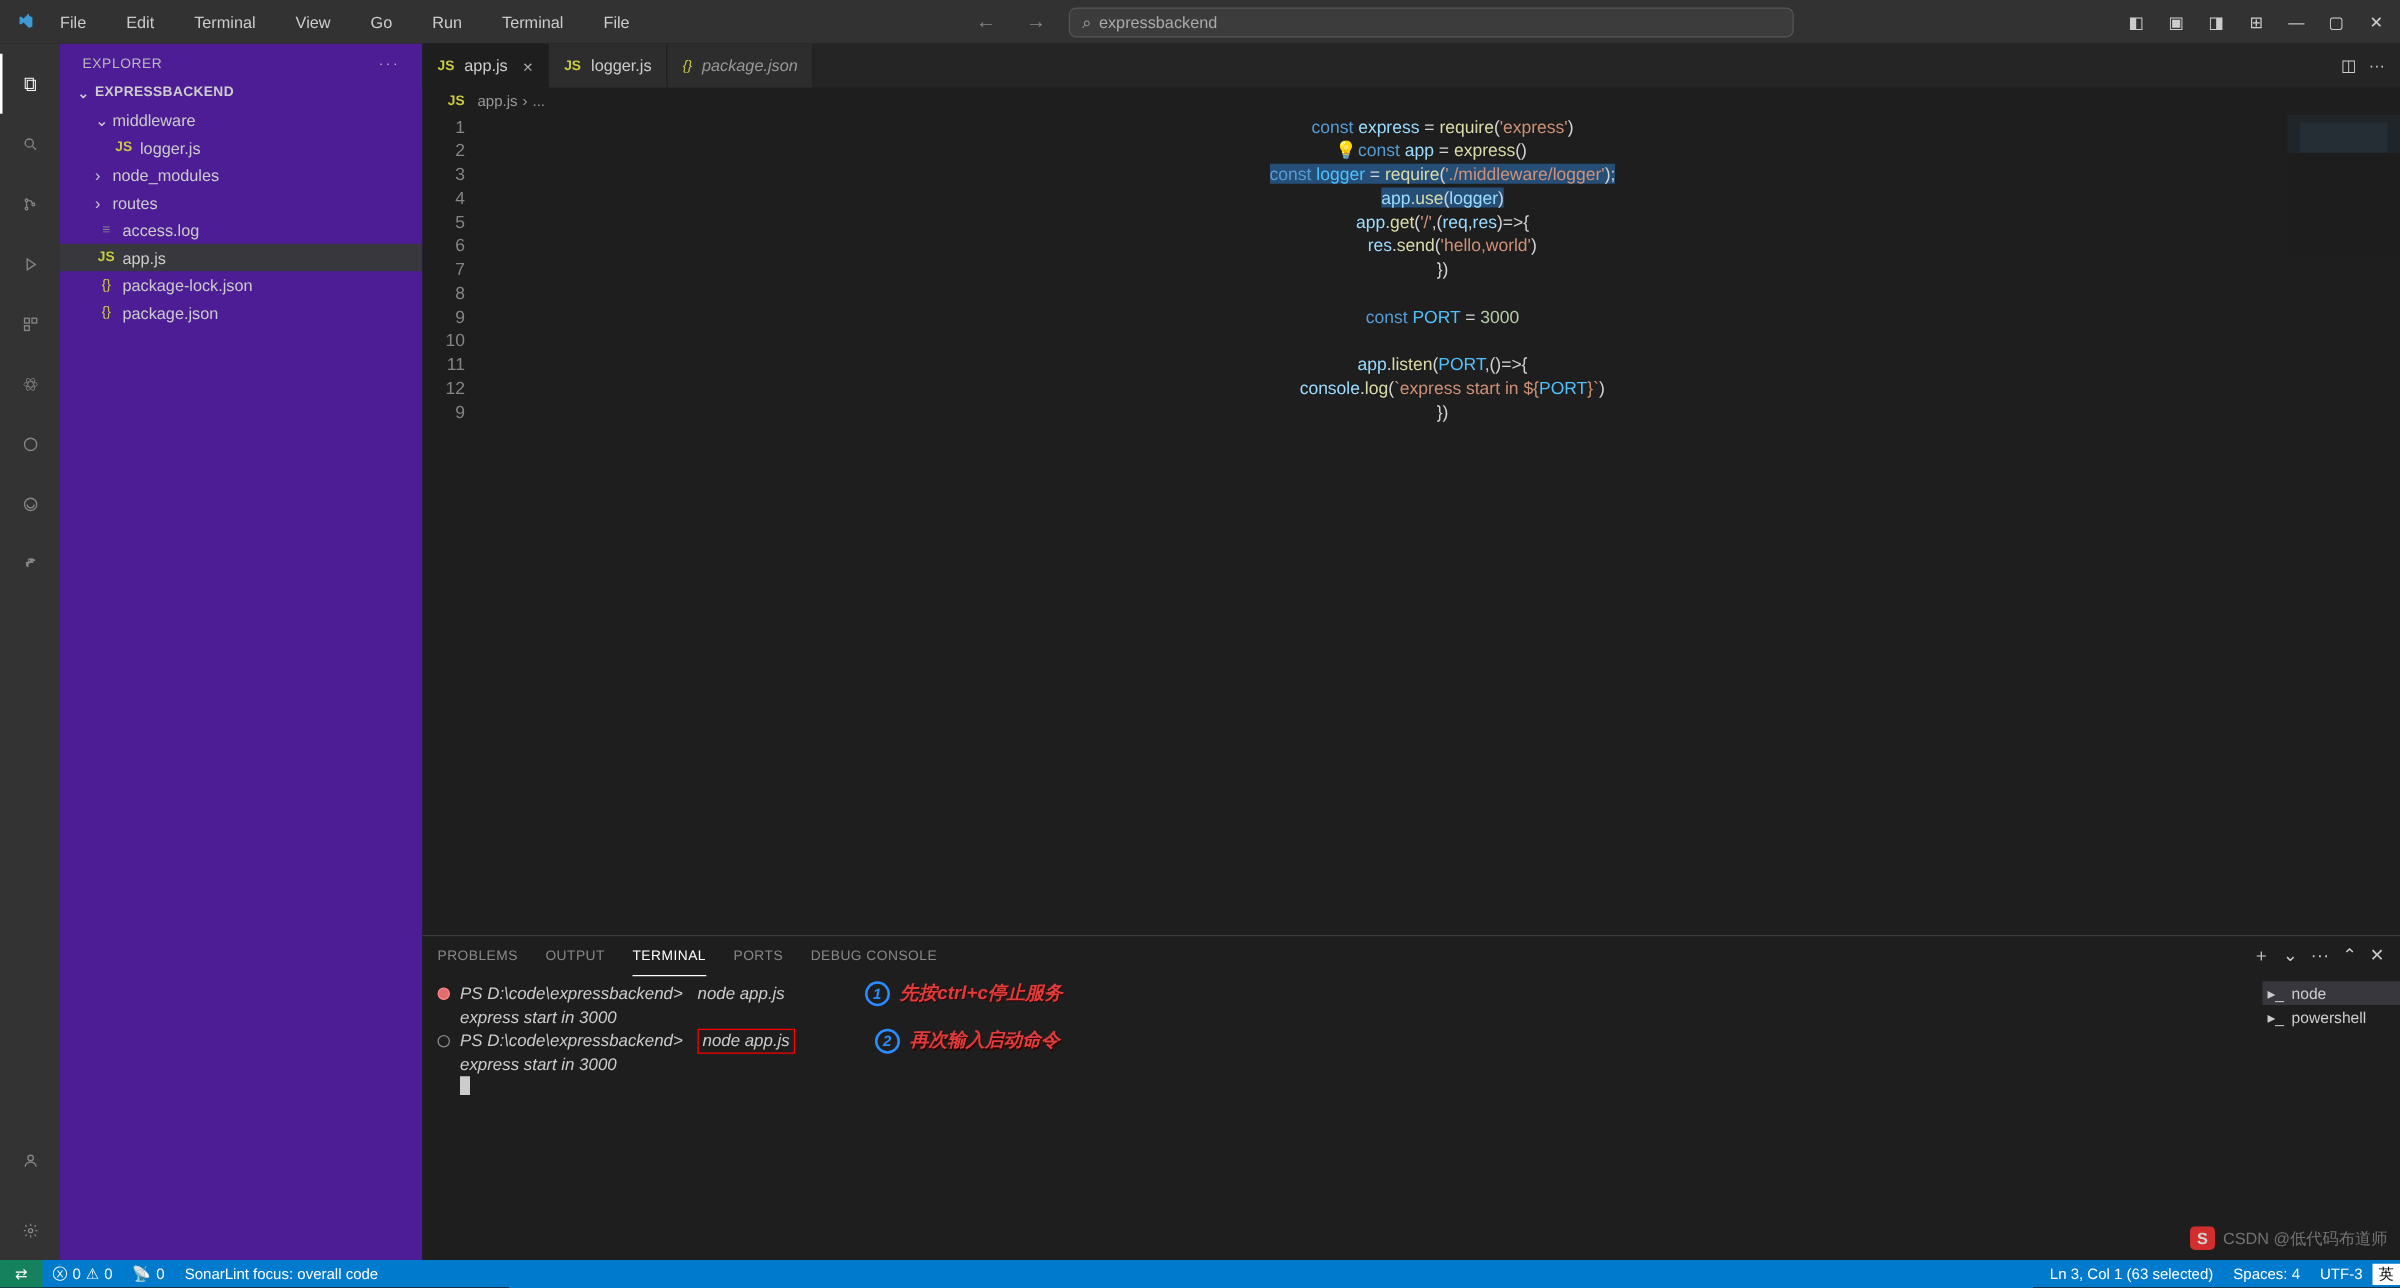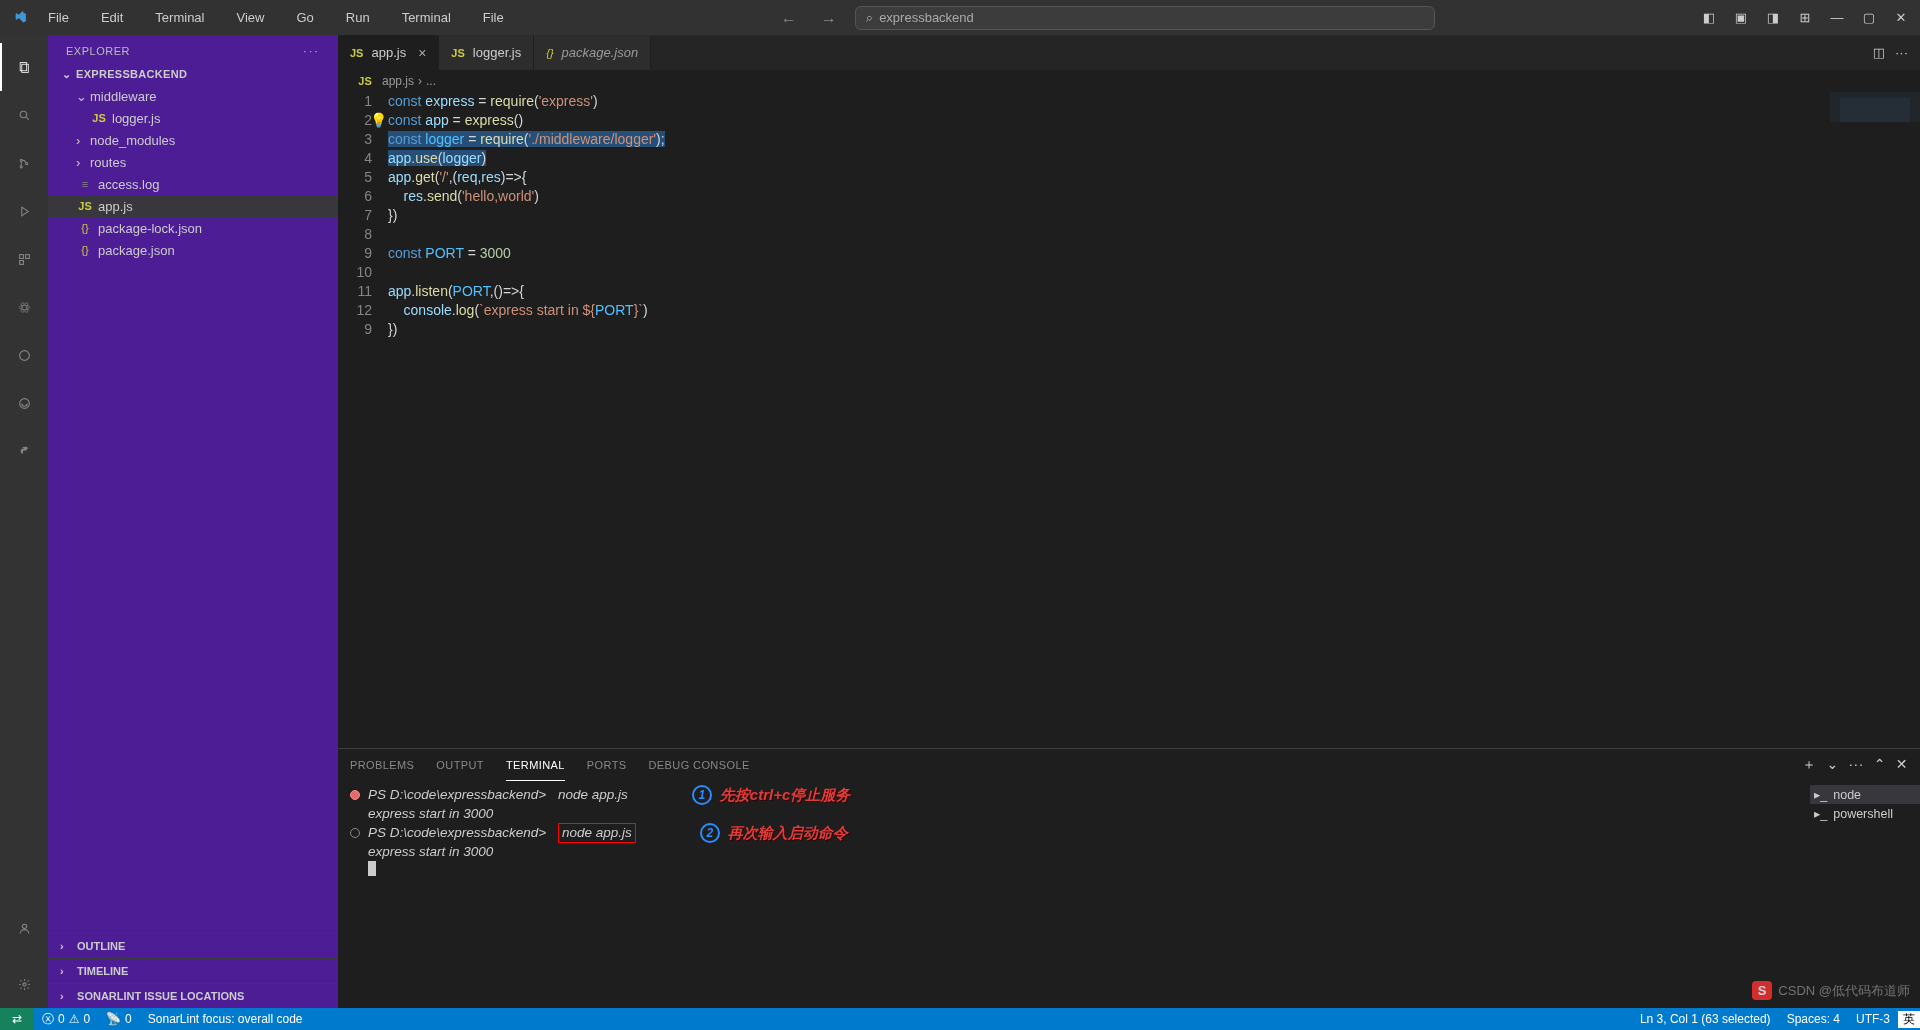--- a/index.html
+++ b/index.html
@@ -37,21 +37,21 @@
 .tab { display:flex; align-items:center; padding:0 12px; gap:6px; background:#2d2d2d; border-right:1px solid #1e1e1e; cursor:pointer; font-size:13px; }
 .tab.active { background:#1e1e1e; }
 .tab .ficon { width:auto; margin-right:2px; }
 .tab.italic { font-style:italic; color:#999; }
 .tab .close { color:#aaa; margin-left:6px; font-size:14px; }
 .tabs-right { margin-left:auto; display:flex; align-items:center; gap:10px; padding-right:12px; color:#ccc; }
 .breadcrumb { padding:4px 18px; font-size:12px; color:#999; display:flex; gap:4px; align-items:center; }
 .code-wrap { flex:1; display:flex; position:relative; font-family:Consolas,monospace; font-size:14px; line-height:19px; overflow:hidden; }
 .gutter { width:50px; text-align:right; padding-right:16px; color:#858585; padding-top:0; }
 .gutter div { height:19px; }
-.code { flex:1; white-space:pre; color:#d4d4d4; }
+.code { flex:1; white-space:pre; color:#d4d4d4;text-align:center; }
 .code .ln { height:19px; display:block; }
 .code .hl { background:#264f78; display:inline; }
 .tok-kw { color:#569cd6; }
 .tok-var { color:#9cdcfe; }
 .tok-str { color:#ce9178; }
 .tok-fn { color:#dcdcaa; }
 .tok-num { color:#b5cea8; }
 .tok-id { color:#4fc1ff; }
 .bulb { position:absolute; left:-18px; color:#ffcc00; }
 .minimap { position:absolute; right:0; top:0; width:90px; height:100%; opacity:.3; background:linear-gradient(#2a3a4a 0,#2a3a4a 30px,#1e1e1e 30px); }
@@ -206,25 +206,20 @@
           <div class="tree-row" style="padding-left: 28px;"><span class="chev">⌄</span>middleware</div>
           <div class="tree-row" style="padding-left: 42px;"><span class="ficon js">JS</span>logger.js</div>
           <div class="tree-row" style="padding-left: 28px;"><span class="chev">›</span>node_modules</div>
           <div class="tree-row" style="padding-left: 28px;"><span class="chev">›</span>routes</div>
           <div class="tree-row" style="padding-left: 28px;"><span class="ficon log">≡</span>access.log</div>
           <div class="tree-row active" style="padding-left: 28px;"><span class="ficon js">JS</span>app.js</div>
           <div class="tree-row" style="padding-left: 28px;"><span class="ficon json">{}</span>package-lock.json</div>
           <div class="tree-row" style="padding-left: 28px;"><span class="ficon json">{}</span>package.json</div>
         </div>
     </div>
-    <div id="sb-sections">
-        <div class="sb-section"><span class="chev">›</span> OUTLINE</div>
-        <div class="sb-section"><span class="chev">›</span> TIMELINE</div>
-        <div class="sb-section"><span class="chev">›</span> SONARLINT ISSUE LOCATIONS</div>
-      </div>
   </div>
 
   <div class="editor">
     <div class="tabs" id="tabs">
       <div class="tab active">
           <span class="ficon js">JS</span>
           <span>app.js</span>
           <span class="close">×</span>
         </div>
         <div class="tab">

